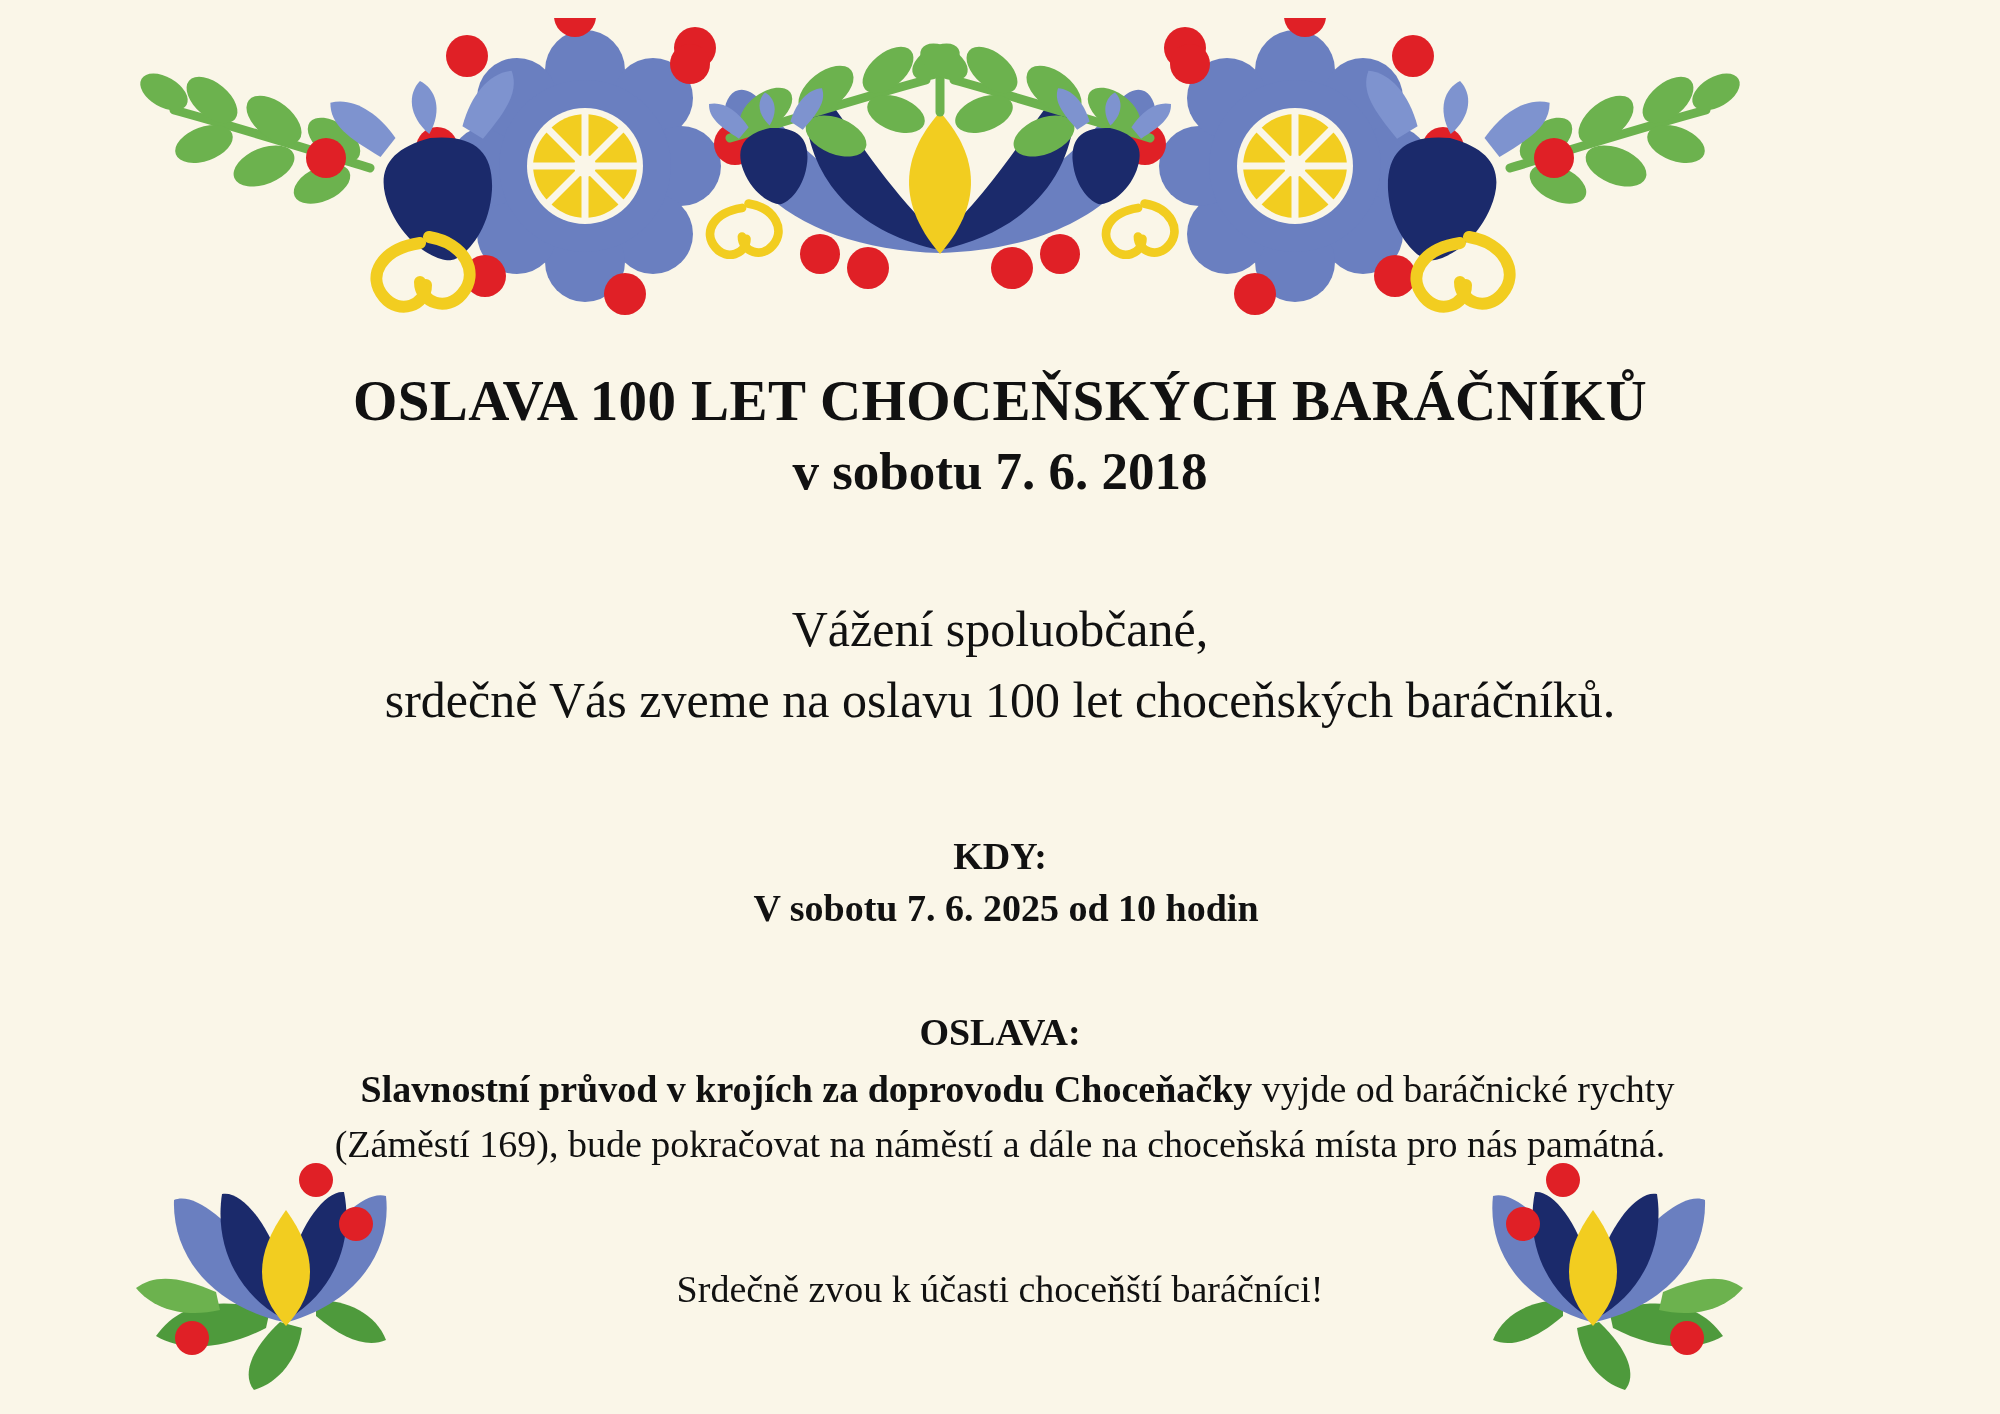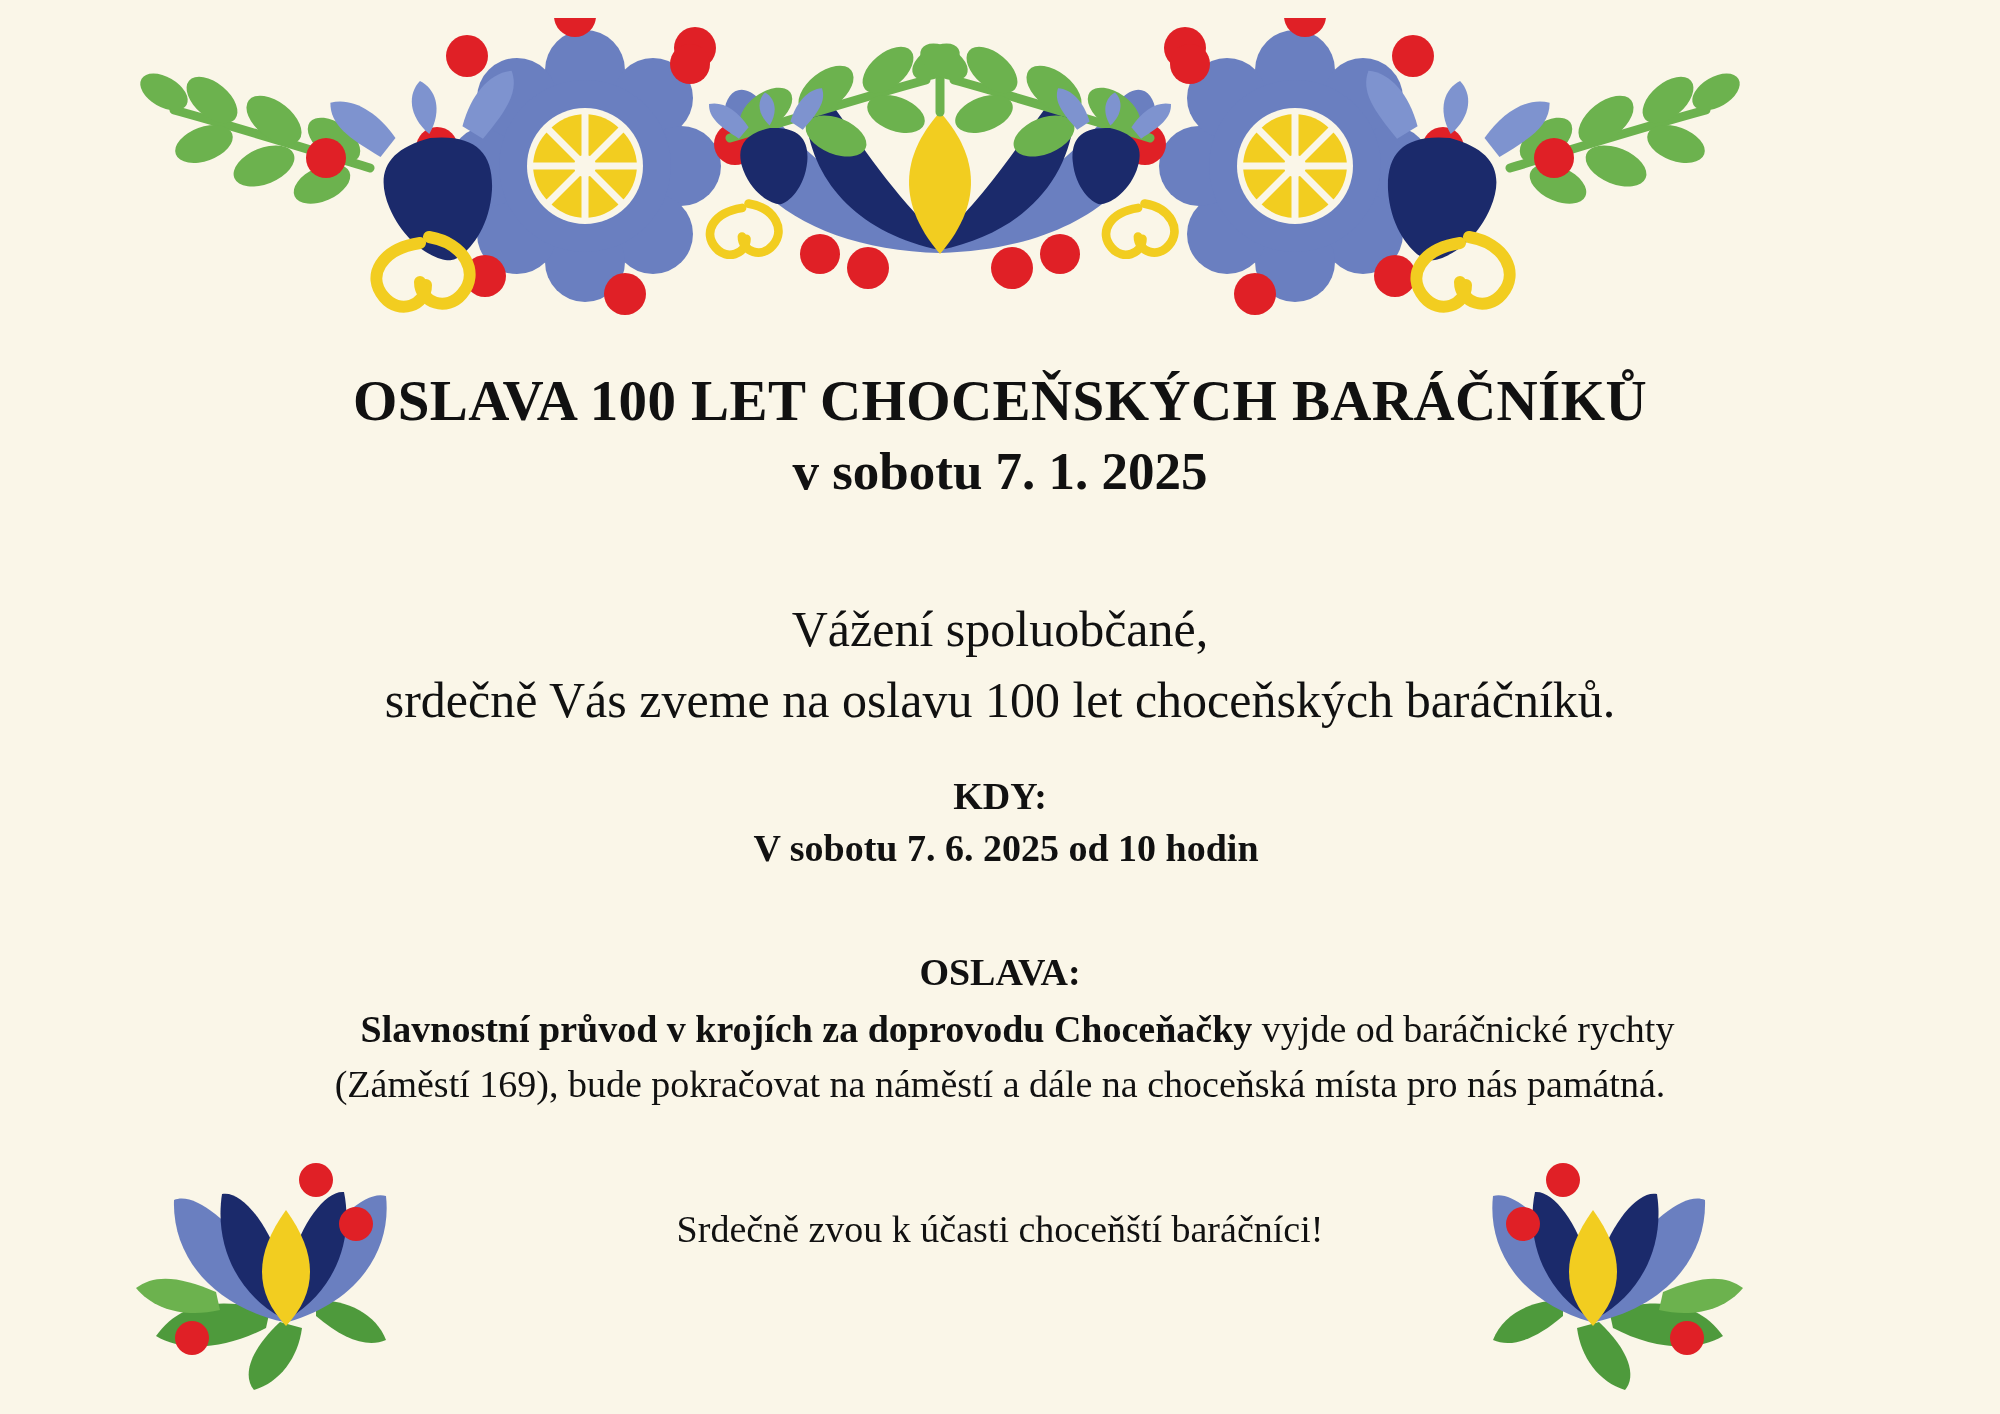--- a/index.html
+++ b/index.html
@@ -66,21 +66,21 @@
     margin: 6px 0 0 0;
   }
 
   .greeting {
     margin-top: 90px;
     font-size: 50px;
     line-height: 1.42;
   }
 
   .section-head {
-    margin-top: 38px;
+    margin-top: 98px;
     font-size: 38px;
     font-weight: bold;
   }
   .section-line {
     font-size: 38px;
     font-weight: bold;
     margin-top: 8px;
     padding-left: 12px;
   }
 
@@ -260,21 +260,21 @@
         <circle cx="560" cy="46" r="20"></circle>
         <circle cx="1060" cy="46" r="20"></circle>
         <circle cx="690" cy="236" r="20"></circle>
         <circle cx="930" cy="236" r="20"></circle>
       </g>
     </svg>
   </div>
 
   <div class="content">
     <h1 class="title">OSLAVA 100 LET CHOCEŇSKÝCH BARÁČNÍKŮ</h1>
-    <div class="subtitle">v sobotu 7. 1. 2025</div>
+    <div class="subtitle">v sobotu 7. 6. 2018</div>
 
     <div class="greeting">
       <div>Vážení spoluobčané,</div>
       <div>srdečně Vás zveme na oslavu 100 let choceňských baráčníků.</div>
     </div>
 
     <div class="section-head">KDY:</div>
     <div class="section-line">V sobotu 7. 6. 2025 od 10 hodin</div>
 
     <div class="program-head">OSLAVA:</div>

